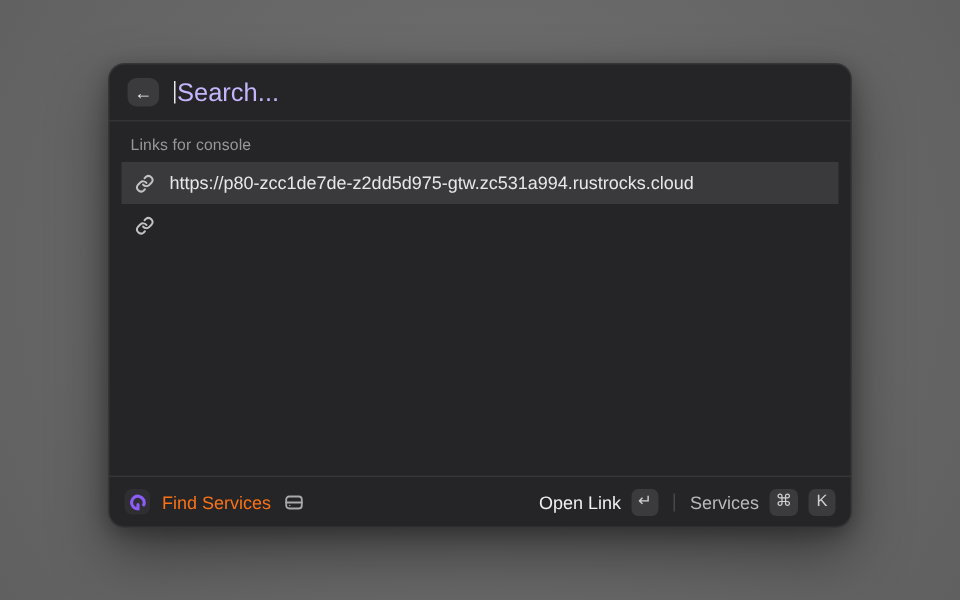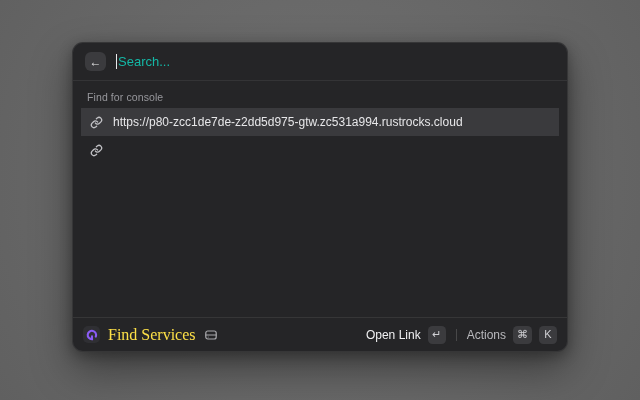--- a/index.html
+++ b/index.html
@@ -28,21 +28,21 @@
   .back-btn{
     width:21px;height:19px;border-radius:6px;
     background:#3b3b3e;color:#e9e9ea;
     display:grid;place-items:center;
     font-size:12px;line-height:1;cursor:default;
     border:none;padding:0;
   }
   .search-field{display:flex;align-items:center;flex:1;}
   .caret{width:1px;height:15px;background:#e8e8ea;margin-right:1px;animation:blink 1.1s steps(1) infinite;}
   @keyframes blink{50%{opacity:0;}}
-  .placeholder{color:#14b8a6;font-size:13px;}
+  .placeholder{color:#c4b5fd;font-size:17px;}
   
   .list{flex:1 1 auto;padding:4px 8px 0 8px;overflow:hidden;}
   .section-label{
     font-size:10.5px;color:#97979c;
     padding:6px 6px 5px 6px;letter-spacing:0.1px;
   }
   .row{
     height:28px;display:flex;align-items:center;gap:10px;
     padding:0 9px;border-radius:0;
     color:#e7e7e9;font-size:12px;
@@ -54,21 +54,21 @@
   .footer{
     flex:0 0 auto;height:33px;
     border-top:1px solid rgba(255,255,255,0.08);
     display:flex;align-items:center;gap:8px;
     padding:0 10px;
   }
   .app-icon{
     width:17px;height:17px;border-radius:5px;
     background:#2f2f33;display:grid;place-items:center;flex:0 0 auto;
   }
-  .footer-cmd-label{font-size:16px;color:#fde047;font-family:Liberation Serif, serif;}
+  .footer-cmd-label{font-size:12px;color:#f97316;}
   .footer-right{margin-left:auto;display:flex;align-items:center;gap:7px;}
   .open-link-label{font-size:12px;font-weight:400;color:#f0f0f2;}
   .key{
     min-width:18px;height:18px;padding:0 4px;box-sizing:border-box;
     background:#3b3b3e;border-radius:4.5px;
     display:grid;place-items:center;
     font-size:11px;color:#cfcfd3;line-height:1;
   }
   .vdiv{width:1px;height:12px;background:rgba(255,255,255,0.16);margin:0 3px;}
   .actions-label{font-size:12px;color:#b9b9bd;}
@@ -83,21 +83,21 @@
     <button class="back-btn">
       <span>←</span>
     </button>
     <div class="search-field">
       <span class="caret"></span>
       <span class="placeholder">Search...</span>
     </div>
   </div>
 
   <div class="list">
-    <div class="section-label">Find for console</div>
+    <div class="section-label">Links for console</div>
     <div id="rows">
   <div class="row selected">
     <span class="link-ic">
       <svg width="13" height="13" viewBox="0 0 24 24" fill="none" stroke="#c2c2c6" stroke-width="2.4" stroke-linecap="round">
         <path d="M10 13a5 5 0 0 0 7.5.5l3-3a5 5 0 0 0-7-7l-1.7 1.7"></path>
         <path d="M14 11a5 5 0 0 0-7.5-.5l-3 3a5 5 0 0 0 7 7l1.7-1.7"></path>
       </svg>
     </span>
     <span class="url">https://p80-zcc1de7de-z2dd5d975-gtw.zc531a994.rustrocks.cloud</span>
   </div>
@@ -125,19 +125,19 @@
         <rect x="1.8" y="3" width="10.4" height="8" rx="2"></rect>
         <line x1="1.8" y1="7" x2="12.2" y2="7"></line>
         <circle cx="4.2" cy="9" r="0.5" fill="#aaaaae" stroke="none"></circle>
       </svg>
     </span>
 
     <div class="footer-right">
       <span class="open-link-label">Open Link</span>
       <span class="key">↵</span>
       <span class="vdiv"></span>
-      <span class="actions-label">Actions</span>
+      <span class="actions-label">Services</span>
       <span class="key">⌘</span>
       <span class="key">K</span>
     </div>
   </div>
 
 </div>
 
 </body></html>

